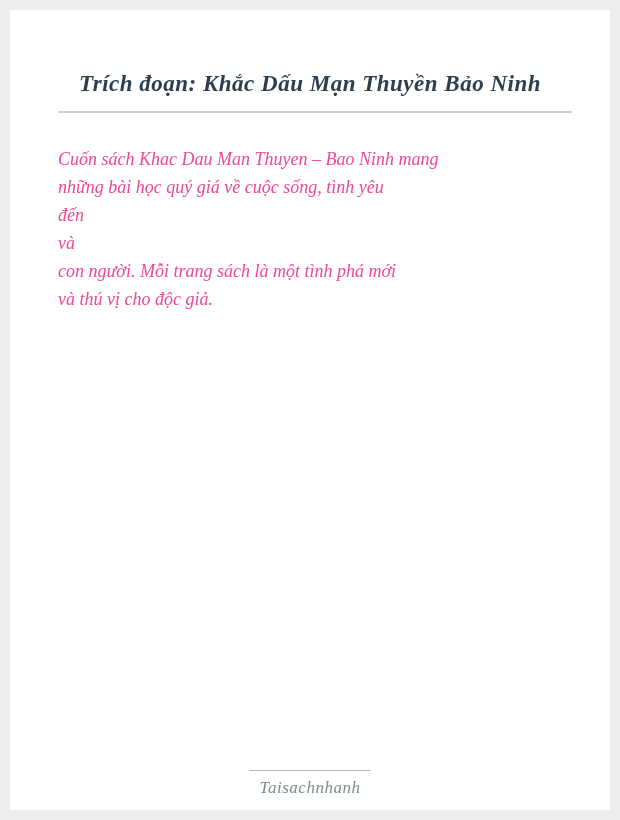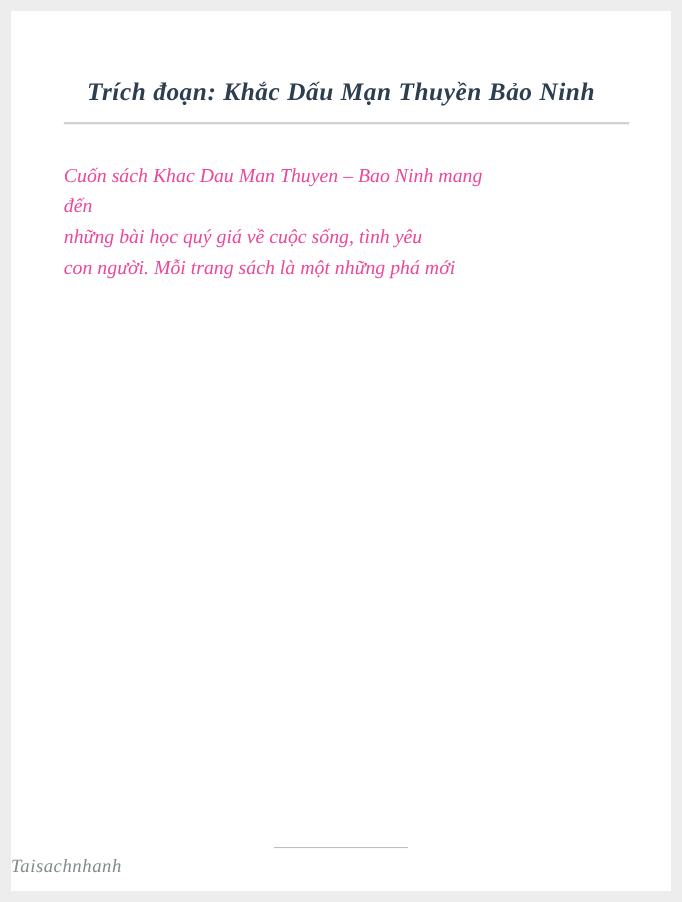--- a/index.html
+++ b/index.html
@@ -59,21 +59,21 @@
     font-size: 18px;
     line-height: 28px;
     color: #ec4899;
   }
 
   .card-footer {
     position: absolute;
     left: 0;
     right: 0;
     bottom: 12px;
-    text-align: left;
+    text-align: center;
     font-family: Liberation Serif, serif;
   }
 
   .footer-divider {
     border: none;
     border-top: 1px solid #b8bfc1;
     width: 122px;
     margin: 0 auto 7px auto;
   }
 
@@ -89,23 +89,25 @@
 
 <div class="page">
   <div class="card">
 
     <h1 class="doc-title">Trích đoạn: Khắc Dấu Mạn Thuyền Bảo Ninh</h1>
 
     <hr class="title-divider">
 
     <div class="excerpt">
       <div class="excerpt-line">Cuốn sách Khac Dau Man Thuyen – Bao Ninh mang</div>
+      <div class="excerpt-line">những bài học quý giá về cuộc sống, tình yêu</div>
       <div class="excerpt-line">đến</div>
-      <div class="excerpt-line">những bài học quý giá về cuộc sống, tình yêu</div>
-      <div class="excerpt-line">con người. Mỗi trang sách là một những phá mới</div>
+      <div class="excerpt-line">và</div>
+      <div class="excerpt-line">con người. Mỗi trang sách là một tình phá mới</div>
+      <div class="excerpt-line">và thú vị cho độc giả.</div>
     </div>
 
     <div class="card-footer">
       <hr class="footer-divider">
       <div class="footer-brand">Taisachnhanh</div>
     </div>
 
   </div>
 </div>
 

